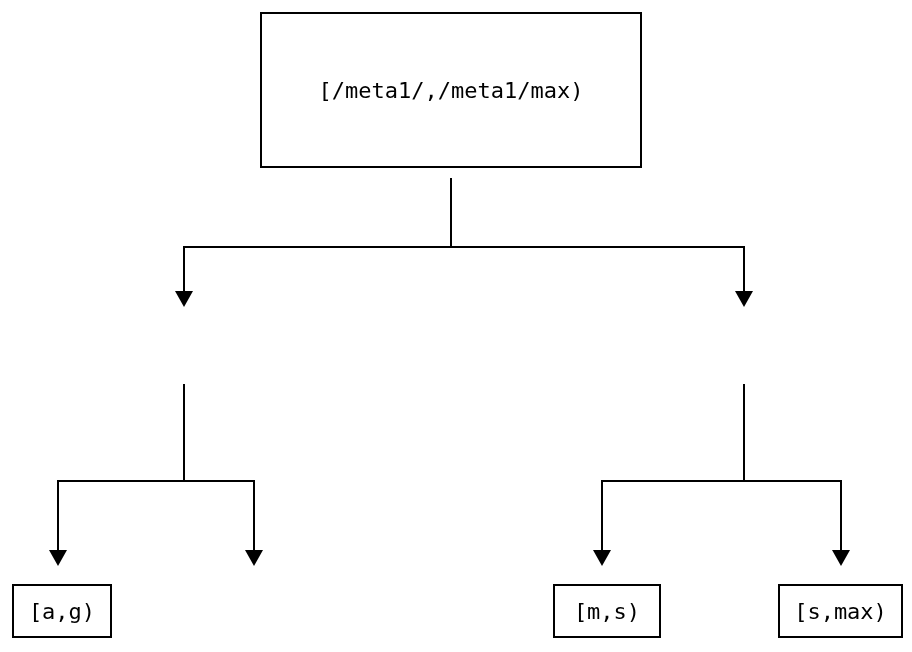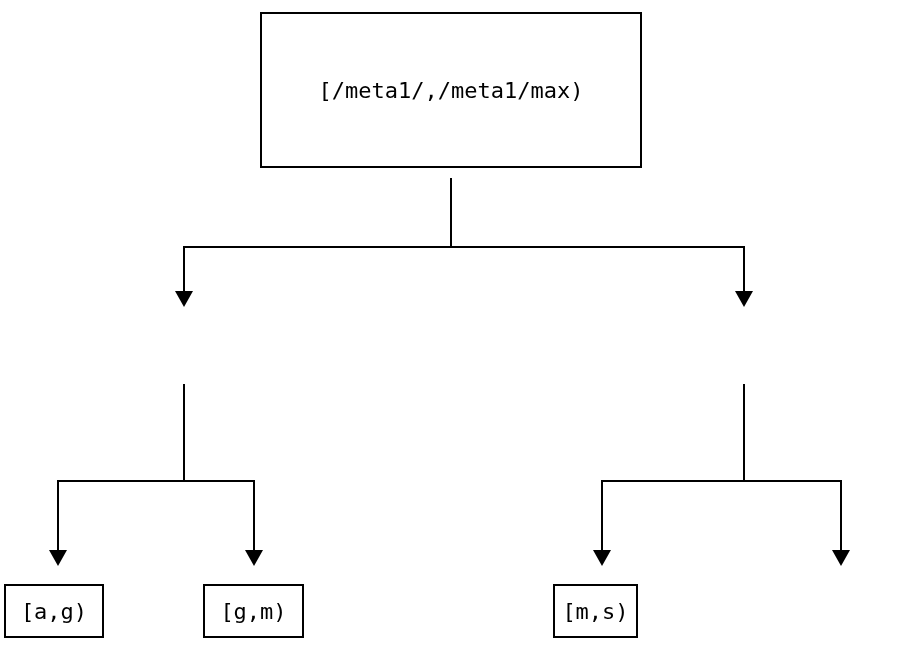--- a/index.html
+++ b/index.html
@@ -29,23 +29,23 @@
     width: 0; height: 0;
     border-left: 9px solid transparent;
     border-right: 9px solid transparent;
     border-top: 16px solid #000000;
   }
 
   
   #n-root  { left: 260px; top: 12px;  width: 382px; height: 156px; }
   #n-l     { left: 22px;  top: 325px; width: 323px; height: 50px; }
   #n-r     { left: 583px; top: 325px; width: 321px; height: 50px; }
-  #n-ag    { left: 4px;   top: 584px; width: 100px; height: 54px; text-align: right; }
+  #n-ag    { left: 12px;   top: 584px; width: 100px; height: 54px; text-align: right; }
   #n-gm    { left: 203px; top: 584px; width: 101px; height: 54px; }
-  #n-ms    { left: 553px; top: 584px; width: 85px;  height: 54px; }
+  #n-ms    { left: 553px; top: 584px; width: 108px;  height: 54px; }
   #n-smax  { left: 778px; top: 584px; width: 125px; height: 54px; }
 
   
   #e-root-stem  { left: 450px; top: 178px; width: 2px;   height: 70px; }
   #e-root-bar   { left: 183px; top: 246px; width: 562px; height: 2px; }
   #e-left-drop  { left: 183px; top: 246px; width: 2px;   height: 46px; }
   #e-right-drop { left: 743px; top: 246px; width: 2px;   height: 46px; }
   #a-left       { left: 175px; top: 291px; }
   #a-right      { left: 735px; top: 291px; }
 
@@ -90,18 +90,18 @@
   <div class="line" id="e-smax-drop"></div>
   <div class="arrow" id="a-ms"></div>
   <div class="arrow" id="a-smax"></div>
 
   <div class="node" id="n-root">[/meta1/,/meta1/max)</div>
 
 
 
   <div class="node" id="n-ag">[a,g)</div>
 
-  <div class="node" id="n-gm">[g,m)</div>
 
   <div class="node" id="n-ms">[m,s)</div>
 
+  <div class="node" id="n-smax">[s,max)</div>
 
 </div>
 
 </body></html>

